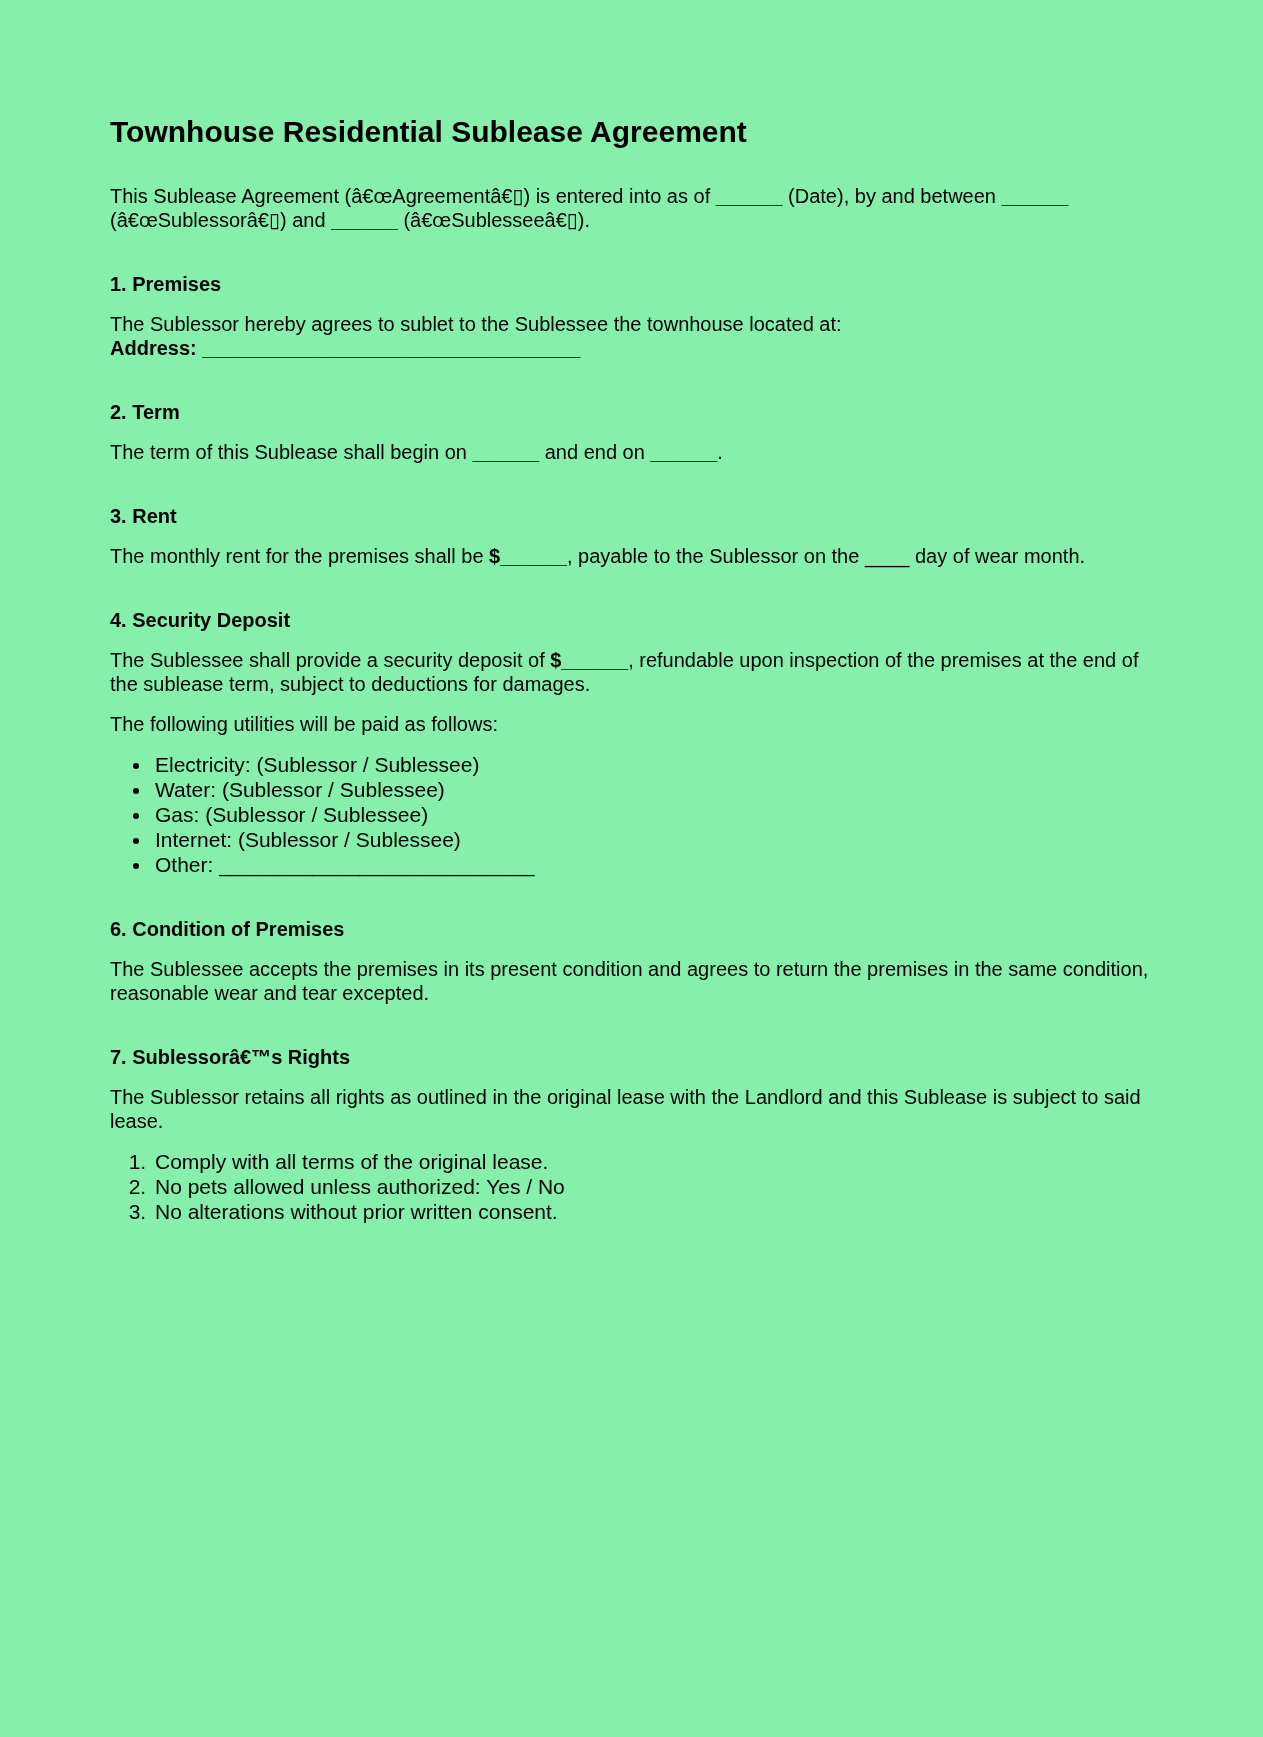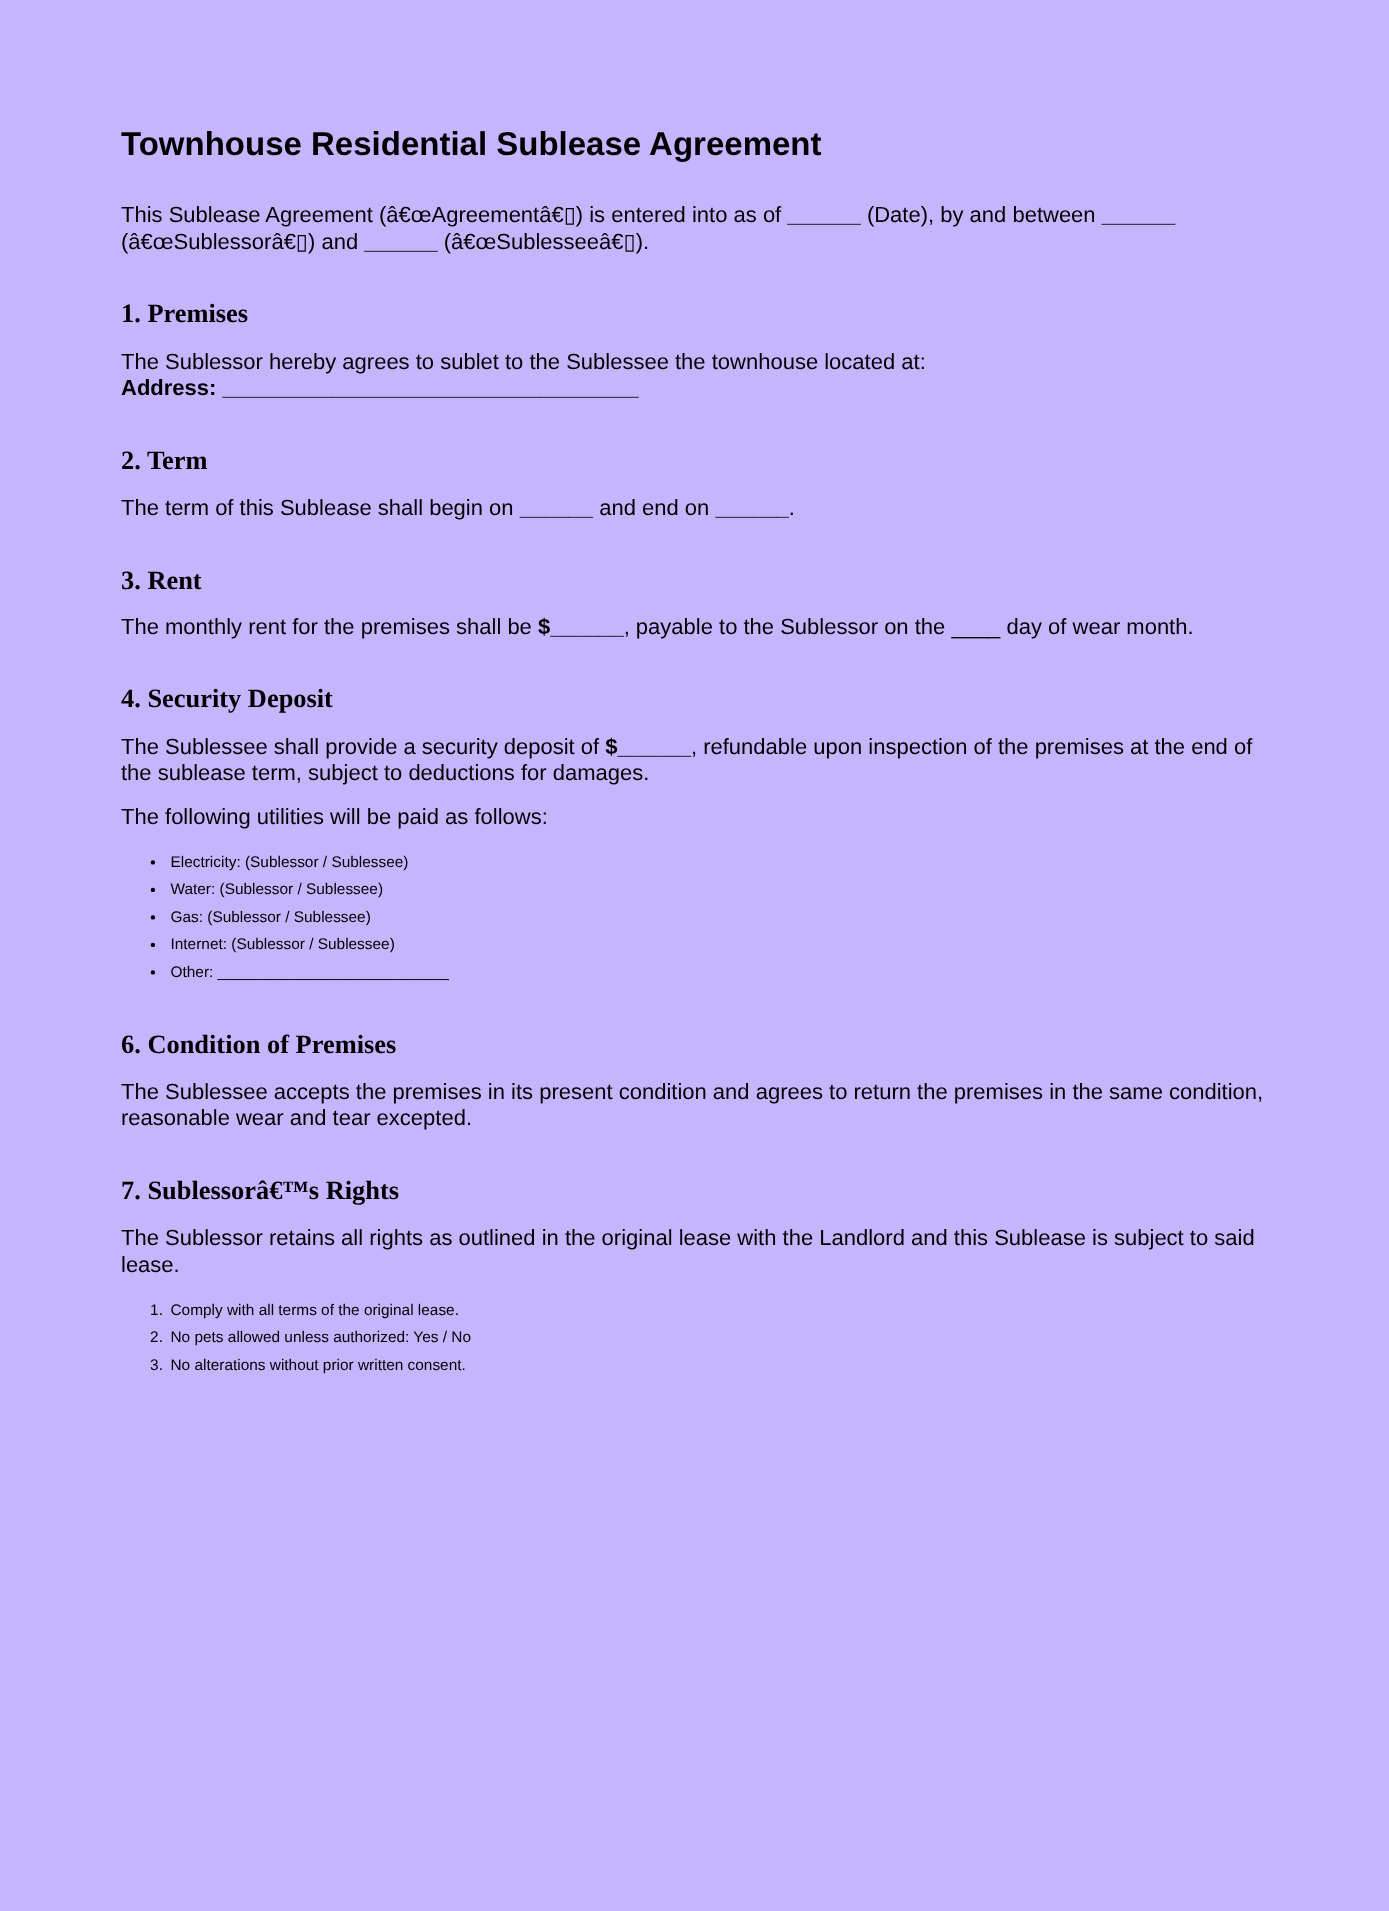--- a/index.html
+++ b/index.html
@@ -7,42 +7,41 @@
     padding: 0;
     background: #ffffff;
     color: #000000;
     font-family: "Liberation Sans", "DejaVu Sans", sans-serif;
   }
   .page {
     width: 1263px;
     min-height: 1737px;
     box-sizing: border-box;
     padding: 114px 110px 60px 110px;
-    background: #c4b5fd;
+    background: #86efac;
   }
   h1 {
     font-size: 30px;
     line-height: 1.2;
     font-weight: 700;
     margin: 0 0 34px 0;
   }
   h2 {
-    font-size: 24px;
+    font-size: 20px;
     line-height: 1.2;
     font-weight: 700;
     margin: 40px 0 16px 0;
-    font-family: Liberation Serif, serif;
   }
   p {
     font-size: 20px;
     line-height: 24px;
     margin: 0 0 16px 0;
   }
   ul, ol {
-    font-size: 14px;
+    font-size: 21px;
     line-height: 25px;
     margin: 0 0 16px 0;
     padding-left: 42px;
   }
   li {
     padding-left: 3px;
   }
   strong { font-weight: 700; }
 </style>
 </head>

